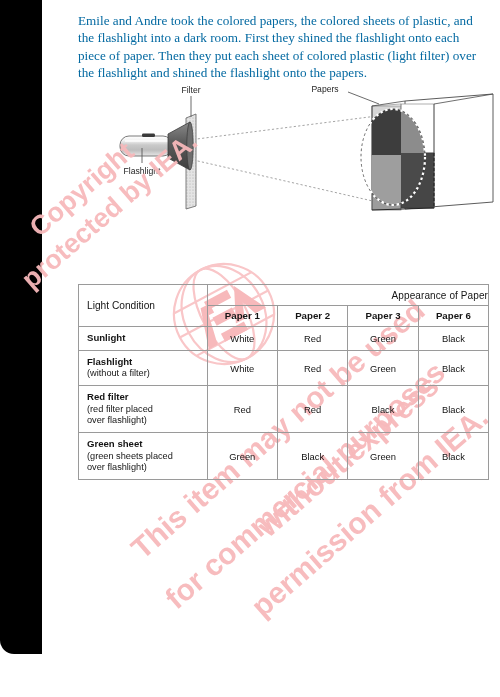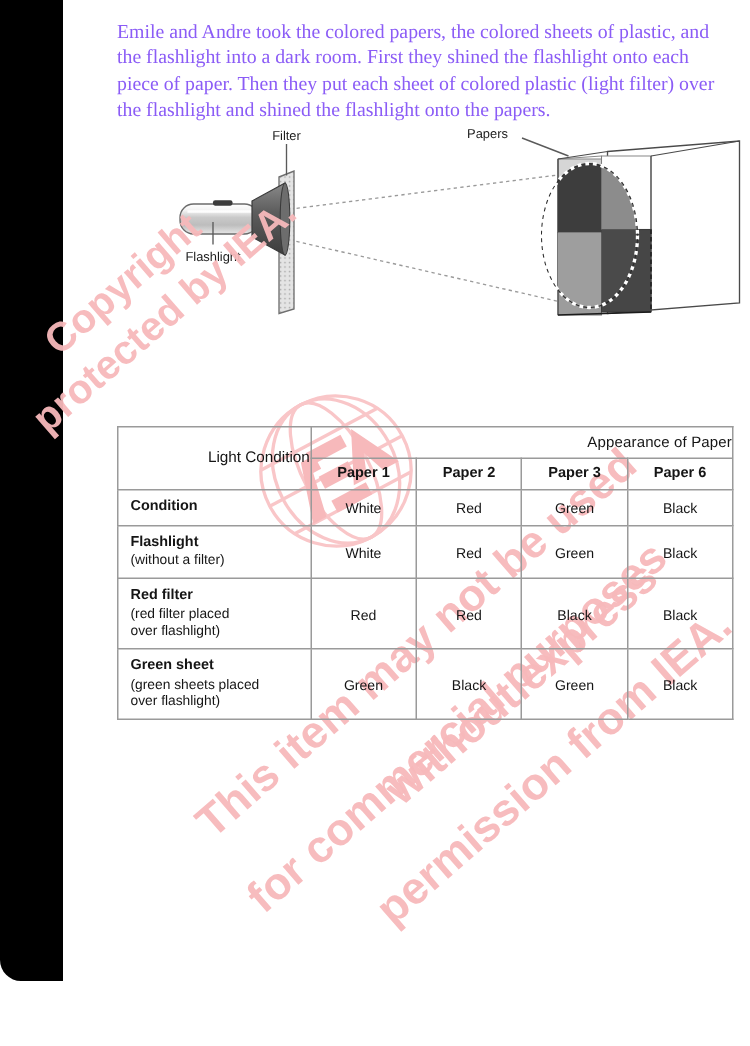--- a/index.html
+++ b/index.html
@@ -27,21 +27,21 @@
     border-bottom-left-radius: 14px;
     border-bottom-right-radius: 0;
   }
 
   
   .serif-para {
     position: absolute;
     font-family: "Liberation Serif", serif;
     font-size: 13.2px;
     line-height: 17.4px;
-    color: #8b5cf6;
+    color: #0369a1;
   }
   #intro-paragraph {
     left: 78px;
     top: 12px;
     width: 412px;
   }
   #results-sentence {
     left: 78px;
     top: 246px;
     width: 360px;
@@ -108,21 +108,21 @@
   }
   .hdr-paper {
     text-align: center;
     font-weight: bold !important;
     font-size: 9.7px;
     padding: 4px 0 5px !important;
   }
   .hdr-cond {
     font-weight: bold;
     font-size: 10.2px;
-    text-align: right;
+    text-align: left;
     padding-left: 8px !important;
     vertical-align: middle;
   }
 
   
   .wm {
     position: absolute;
     color: #f7b9bb;
     font-family: "Liberation Sans", sans-serif;
     white-space: nowrap;
@@ -311,21 +311,21 @@
           <th class="hdr-span" colspan="4" style="border-bottom: none;">Appearance of Paper</th>
         </tr>
         <tr>
           <th class="hdr-paper cell-val">Paper 1</th>
           <th class="hdr-paper cell-val">Paper 2</th>
           <th class="hdr-paper cell-val">Paper 3</th>
           <th class="hdr-paper cell-val">Paper 6</th>
         </tr>
         <tr>
           <td class="cell-cond">
-            <span class="cond-title">Condition</span>
+            <span class="cond-title">Sunlight</span>
           </td>
           <td class="cell-val">White</td>
           <td class="cell-val">Red</td>
           <td class="cell-val">Green</td>
           <td class="cell-val">Black</td>
         </tr>
         <tr>
           <td class="cell-cond">
             <span class="cond-title">Flashlight</span>
             <span class="cond-sub">(without a filter)</span>

